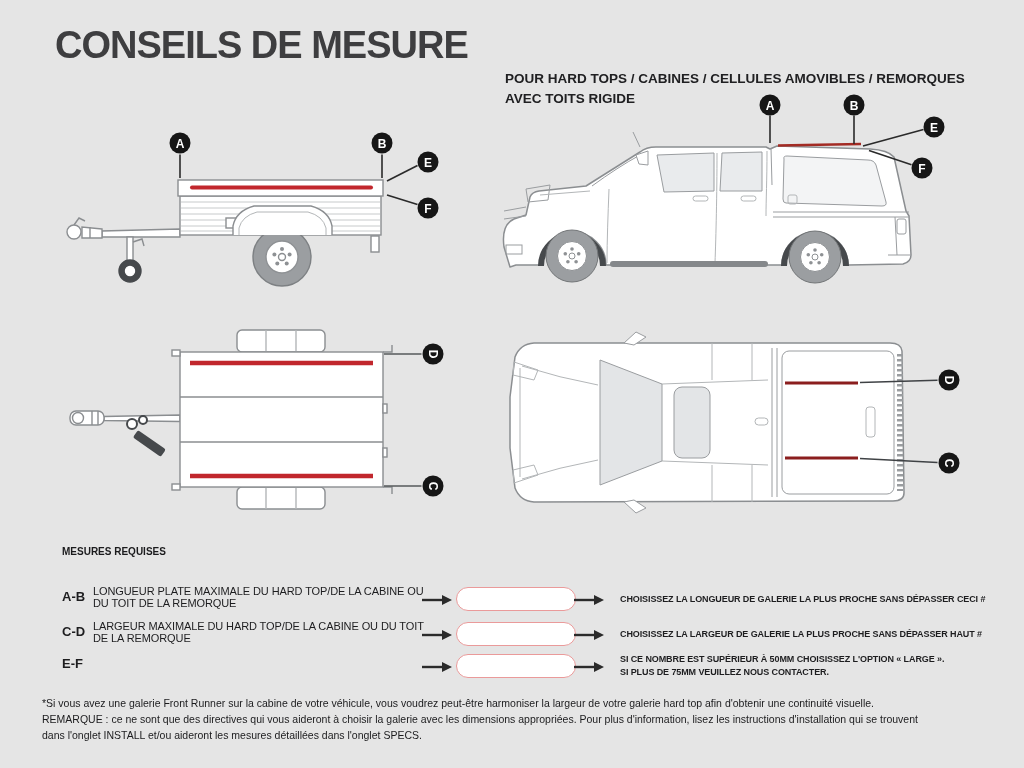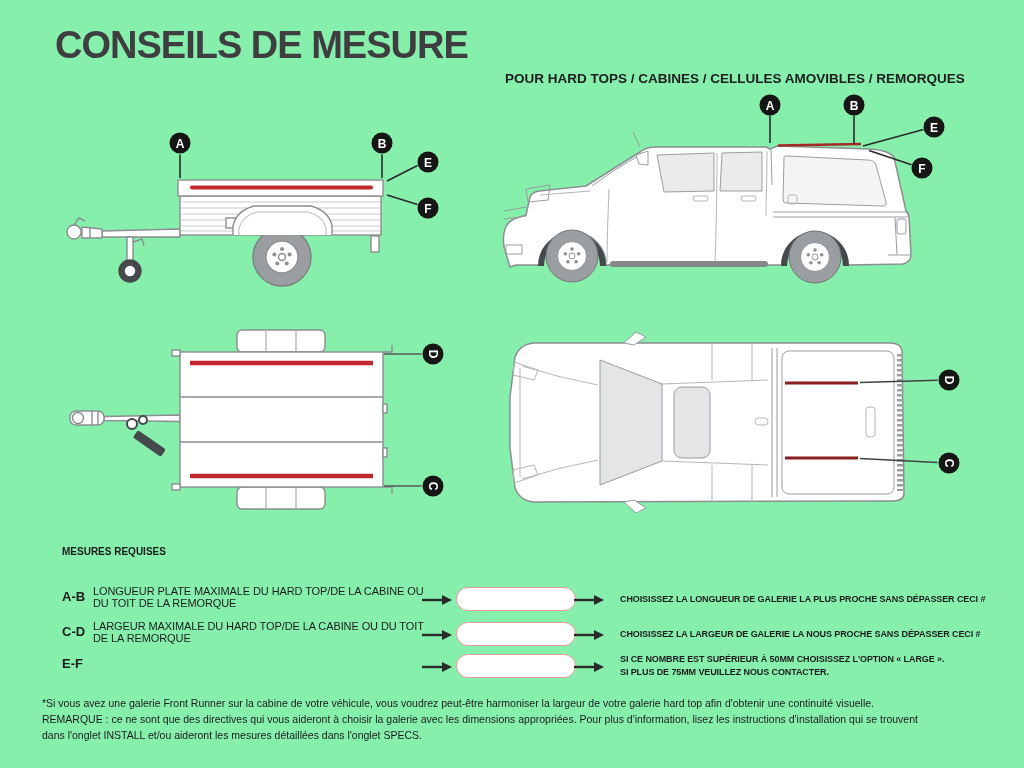--- a/index.html
+++ b/index.html
@@ -1,16 +1,16 @@
 <!DOCTYPE html>
 <html><head>
 <meta charset="utf-8">
 <style>
   html,body{margin:0;padding:0;background:#ffffff;}
-  .page{position:relative;width:1024px;height:768px;background:#86efac;overflow:hidden;
+  .page{position:relative;width:1024px;height:768px;background:#e5e5e5;overflow:hidden;
         font-family:"Liberation Sans", sans-serif;color:#1d1d1f;}
   .abs{position:absolute;}
 
   
   .title{left:55px;top:24px;font-size:38px;font-weight:bold;letter-spacing:-1px;color:#3e3e40;white-space:nowrap;}
   .subtitle{left:505px;top:29px;font-size:13.5px;font-weight:bold;line-height:20px;color:#202022;white-space:nowrap;margin-top:40px;}
 
   
   .sec-label{left:62px;top:546px;font-size:10px;font-weight:bold;color:#1b1b1d;white-space:nowrap;}
   .sec-note{left:180px;top:546px;font-size:10px;font-weight:bold;color:#e2383e;white-space:nowrap;letter-spacing:-0.1px;}
@@ -30,20 +30,21 @@
   svg text.mk{font-family:"Liberation Sans",sans-serif;font-size:12px;font-weight:bold;fill:#ffffff;text-anchor:middle;}
 </style>
 </head>
 <body>
 
 <div class="page">
 
   <div class="abs title">CONSEILS DE MESURE</div>
   <div class="abs subtitle">
     <div>POUR HARD TOPS / CABINES / CELLULES AMOVIBLES / REMORQUES</div>
+    <div>AVEC TOITS RIGIDE</div>
   </div>
 
   <svg class="abs" style="left:30px;top:95px" width="440" height="220" viewBox="0 0 440 220">
     <g stroke="#8b8e91" stroke-width="1.4" fill="#ffffff">
 
       <path d="M150,134 L72,136 L72,142 L150,142 Z"></path>
       <path d="M72,134 L52,132 L52,143 L72,143 Z"></path>
       <circle cx="44" cy="137" r="7"></circle>
       <path d="M44,130 L49,123 L55,126" fill="none"></path>
       <line x1="60" y1="132" x2="60" y2="143"></line>
@@ -288,21 +289,21 @@
     <div class="m-desc">LARGEUR MAXIMALE DU HARD TOP/DE LA CABINE OU DU TOIT DE LA REMORQUE</div>
     <svg class="m-arrow1" width="30" height="12" viewBox="0 0 30 12">
       <line x1="0" y1="6" x2="21" y2="6" stroke="#2b2b2b" stroke-width="2.4"></line>
         <polygon points="20,1 30,6 20,11" fill="#2b2b2b"></polygon>
     </svg>
     <input class="pill" type="text" value="" style="">
     <svg class="m-arrow2" width="30" height="12" viewBox="0 0 30 12">
       <line x1="0" y1="6" x2="21" y2="6" stroke="#2b2b2b" stroke-width="2.4"></line>
         <polygon points="20,1 30,6 20,11" fill="#2b2b2b"></polygon>
     </svg>
-    <div class="m-instr" style="top:9px">CHOISISSEZ LA LARGEUR DE GALERIE LA NOUS PROCHE SANS DÉPASSER CECI #</div>
+    <div class="m-instr" style="top:9px">CHOISISSEZ LA LARGEUR DE GALERIE LA PLUS PROCHE SANS DÉPASSER HAUT #</div>
   </div>
 
   <div class="abs mrow" style="top:651px">
     <div class="m-key">E-F</div>
     <svg class="m-arrow1" width="30" height="12" viewBox="0 0 30 12">
       <line x1="0" y1="6" x2="21" y2="6" stroke="#2b2b2b" stroke-width="2.4"></line>
         <polygon points="20,1 30,6 20,11" fill="#2b2b2b"></polygon>
     </svg>
     <input class="pill" type="text" value="" style="">
     <svg class="m-arrow2" width="30" height="12" viewBox="0 0 30 12">

